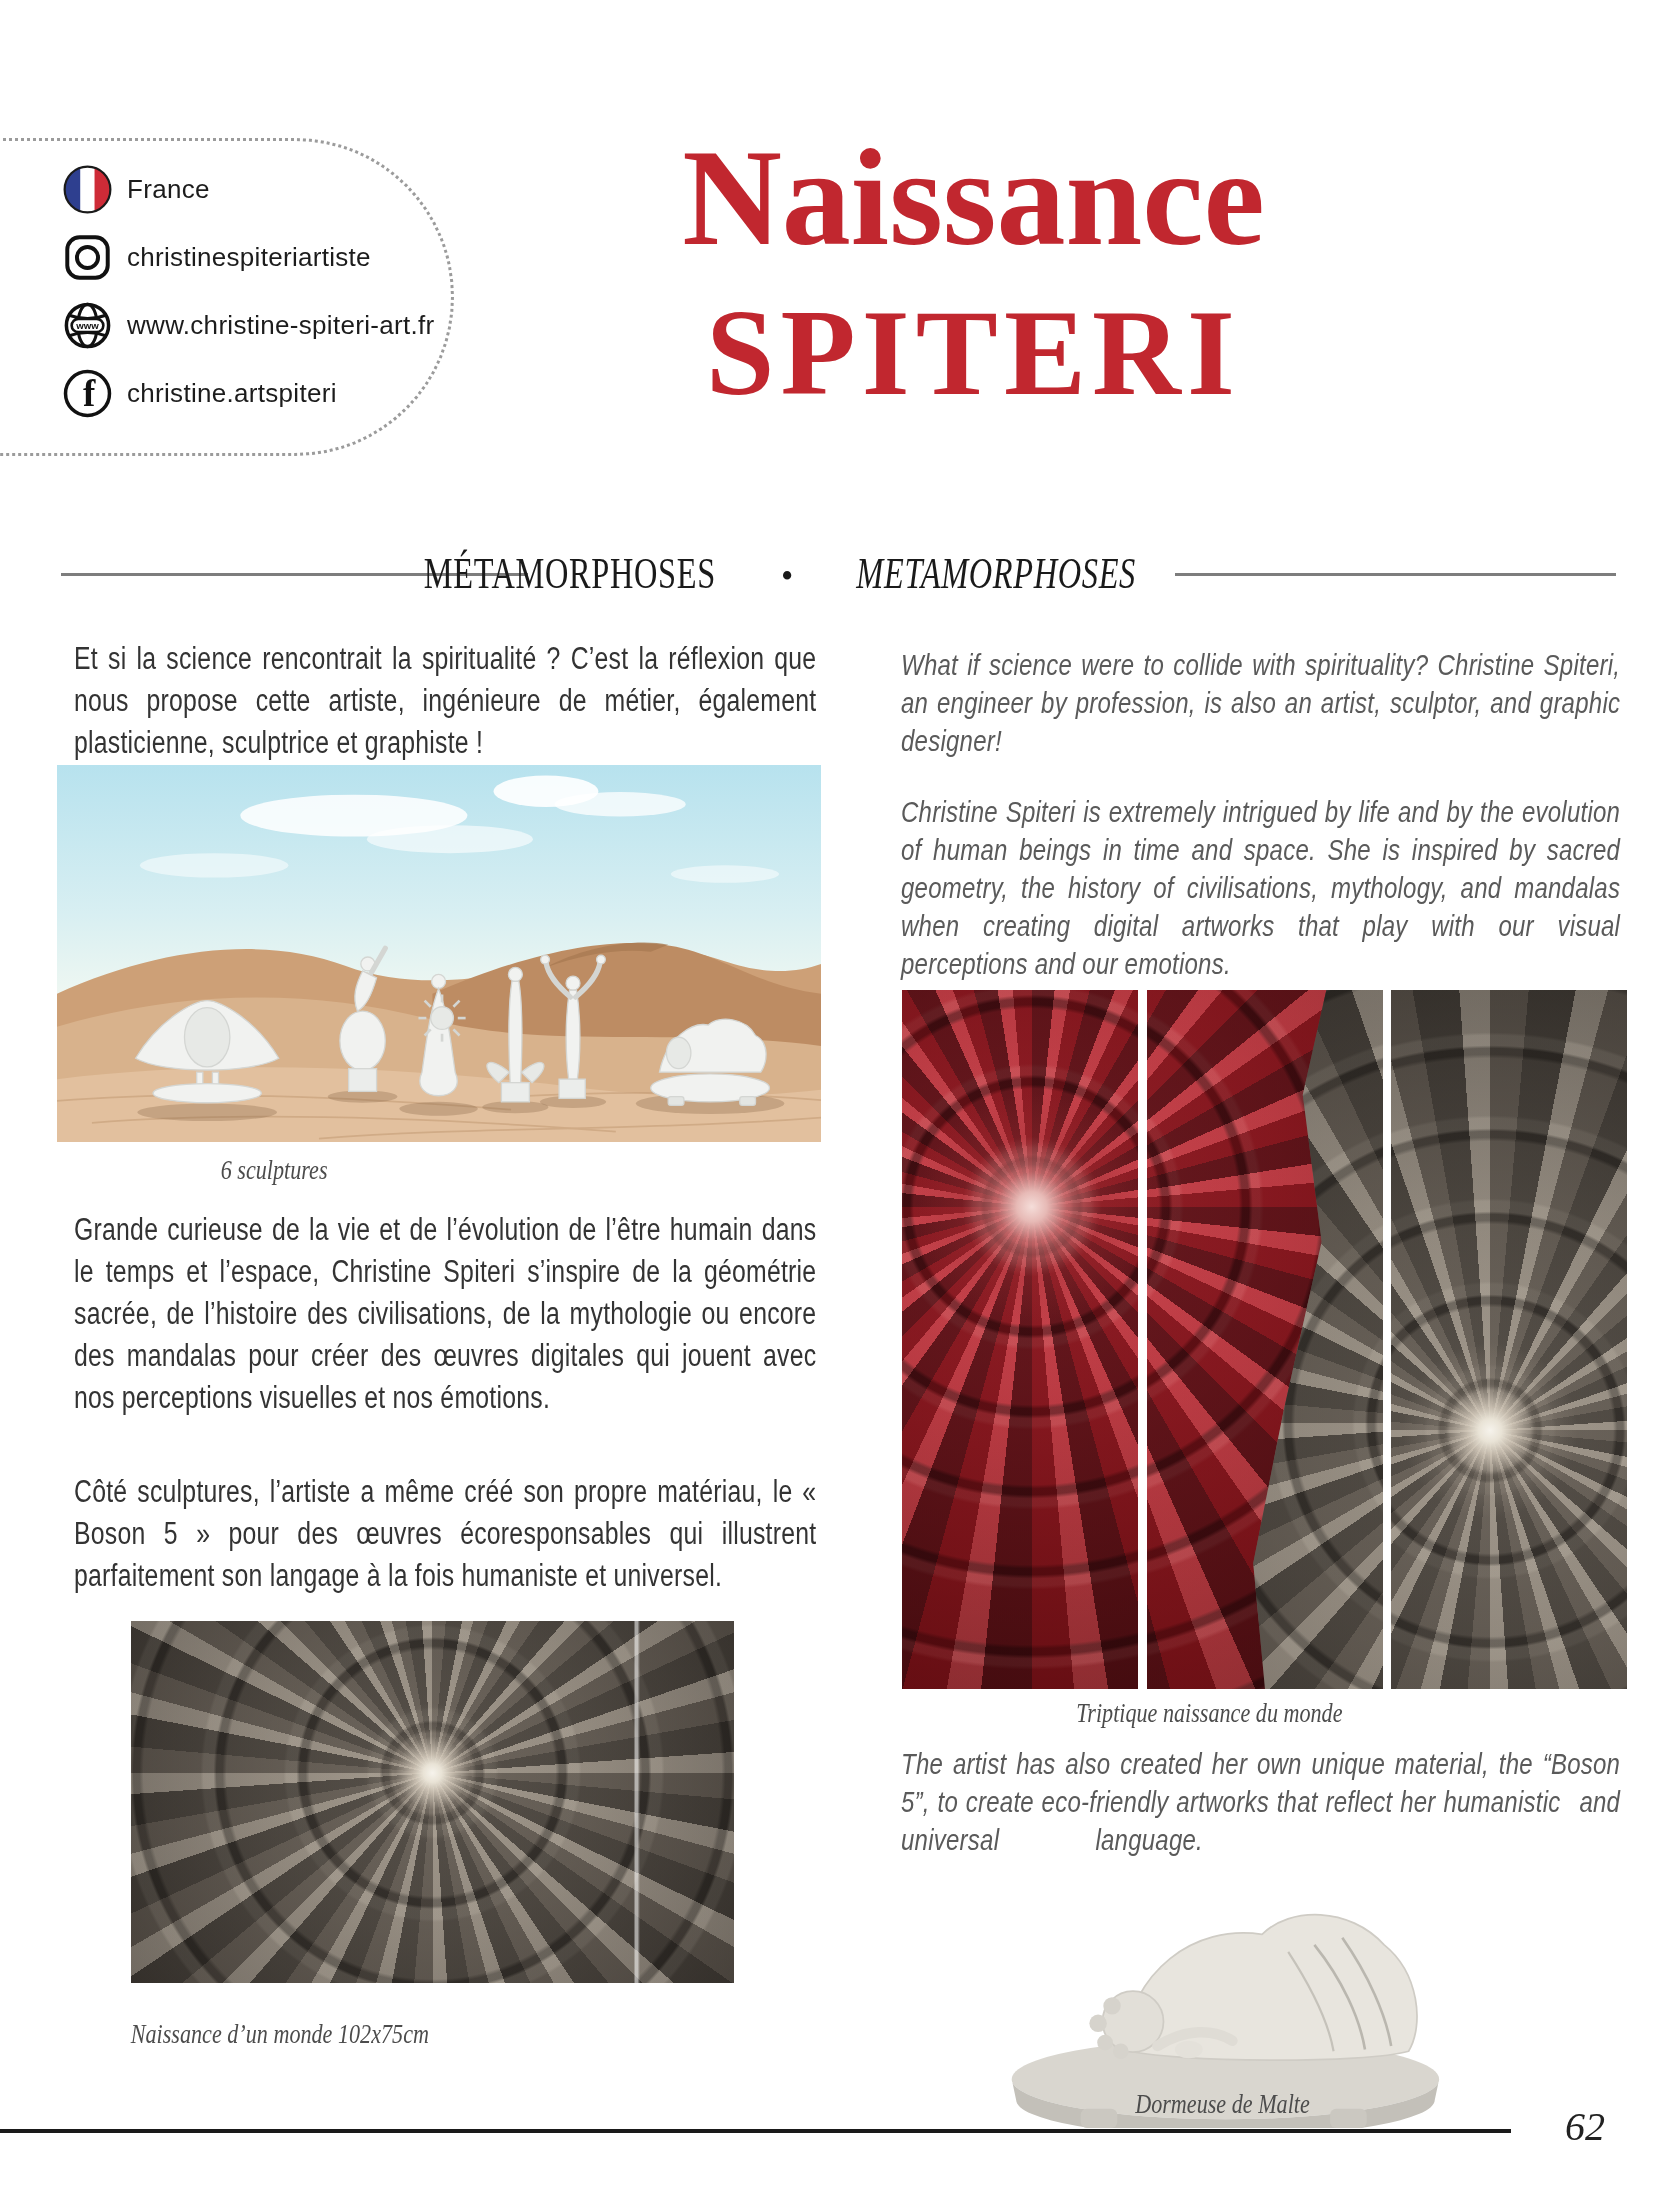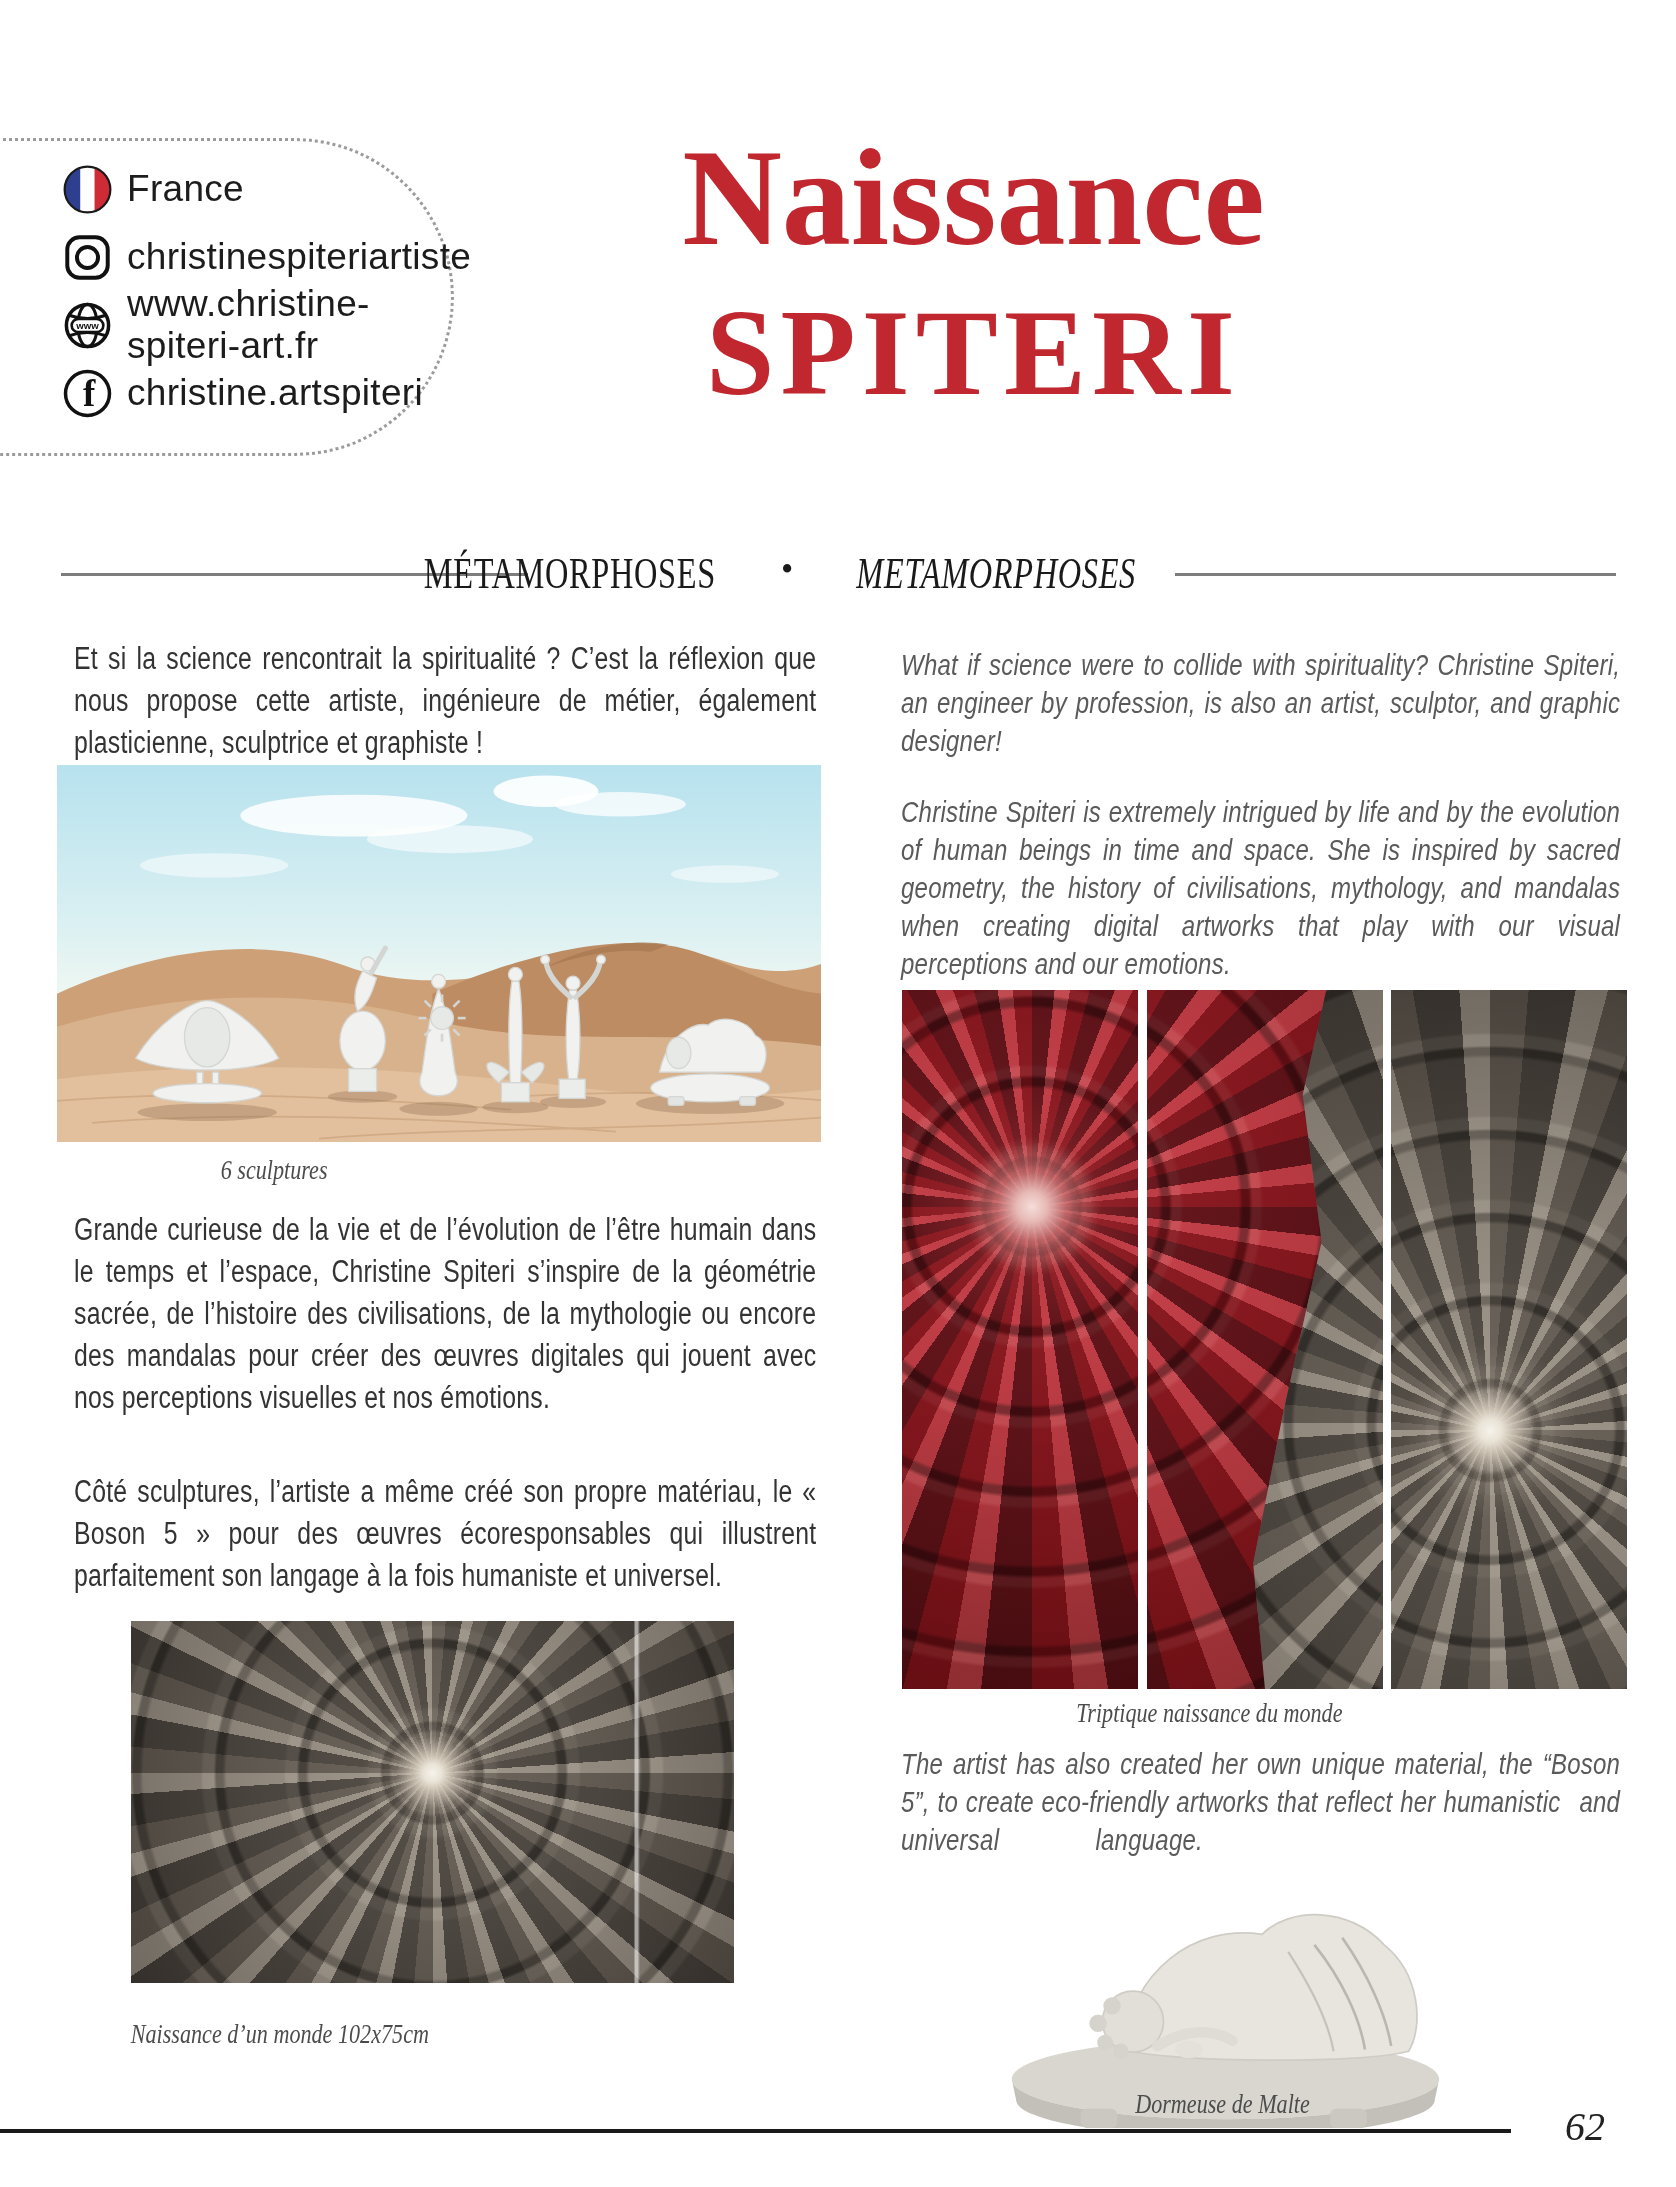--- a/index.html
+++ b/index.html
@@ -4,34 +4,34 @@
 <style>
   html,body{margin:0;padding:0;background:#fff;}
   .page{position:relative;width:1677px;height:2187px;background:#fff;overflow:hidden;
         font-family:"Liberation Sans",sans-serif;}
 
   
   .contact-box{position:absolute;left:-70px;top:138px;width:524px;height:318px;
     border:3.1px dotted #9b9b9b;border-radius:0 162px 162px 0;background:#fff;box-sizing:border-box;}
   .c-row{position:absolute;left:129px;height:54px;display:flex;align-items:center;gap:14px;}
   .c-row svg{flex:0 0 auto;}
-  .c-label{font-size:37px;color:#1c1c1c;letter-spacing:0.3px;}
+  .c-label{font-size:26px;color:#1c1c1c;letter-spacing:0.3px;}
 
   
   .title-wrap{position:absolute;left:611px;top:112px;width:725px;text-align:center;color:#c1272f;
     font-family:"Liberation Serif",serif;font-weight:700;}
   .t1{font-size:138px;line-height:1.25;}
   .t2{font-size:123px;line-height:1.1;letter-spacing:6.1px;text-align:center;}
 
   
   .rule{position:absolute;top:573px;height:2.6px;background:#7d7d7d;}
   .rule.left{left:61px;width:467px;}
   .rule.right{left:1175px;width:441px;}
   .section-head{position:absolute;top:547px;left:0;width:1557px;display:flex;justify-content:center;
-    align-items:flex-start;gap:8.7px;font-family:"Liberation Serif",serif;color:#1a1a1a;font-size:45px;}
+    align-items:flex-end;gap:8.7px;font-family:"Liberation Serif",serif;color:#1a1a1a;font-size:45px;}
   .cond{display:inline-block;transform:scaleX(.72);letter-spacing:0.9px;}
   .section-bullet{font-size:35px;line-height:45px;}
   .section-en{font-style:italic;}
 
   
   .fr-p{position:absolute;left:74px;width:928px;transform:scaleX(.8);transform-origin:0 0;
     font-size:31px;line-height:42px;color:#333;text-align:justify;letter-spacing:0.3px;}
   .en-p{position:absolute;left:901px;width:899px;transform:scaleX(.8);transform-origin:0 0;
     font-style:italic;font-size:30px;line-height:38px;color:#5a5a5a;text-align:justify;letter-spacing:0.3px;}
   .wsp{word-spacing:14px;}

